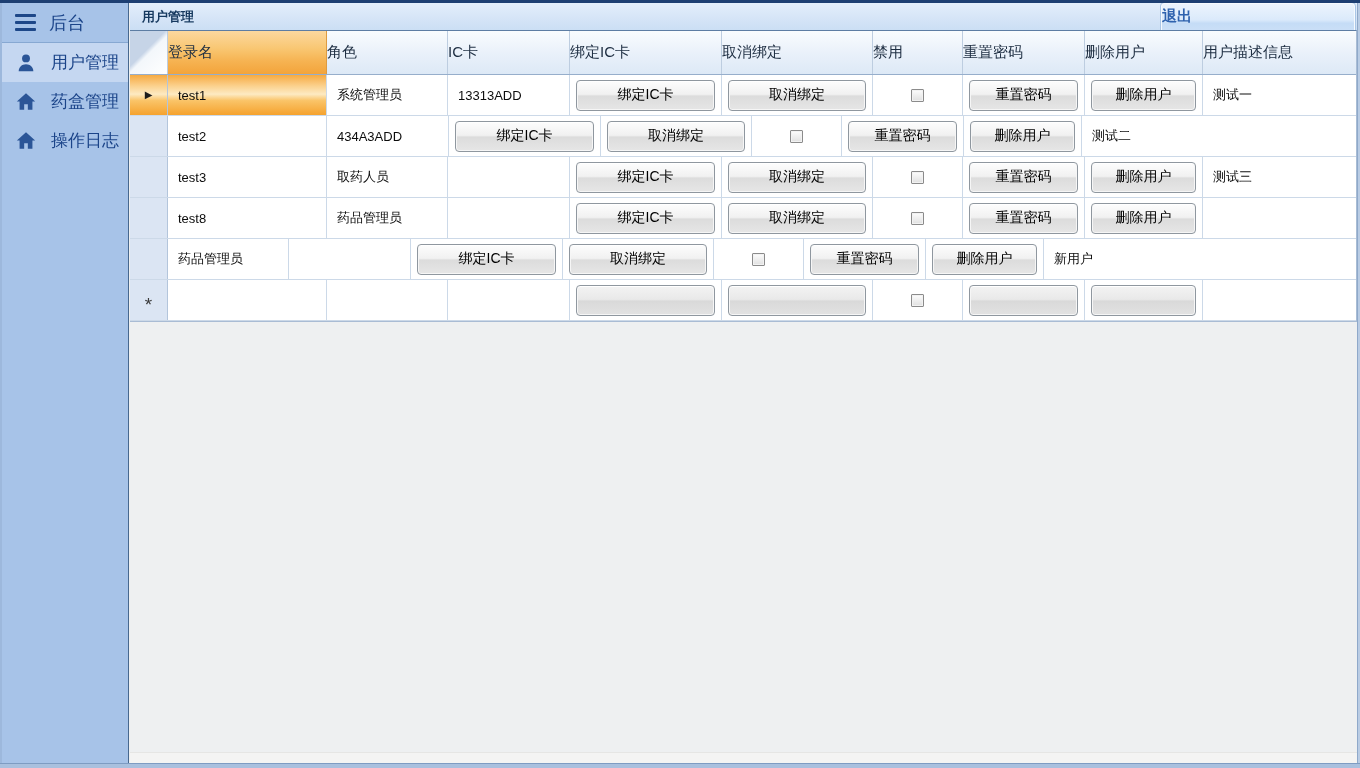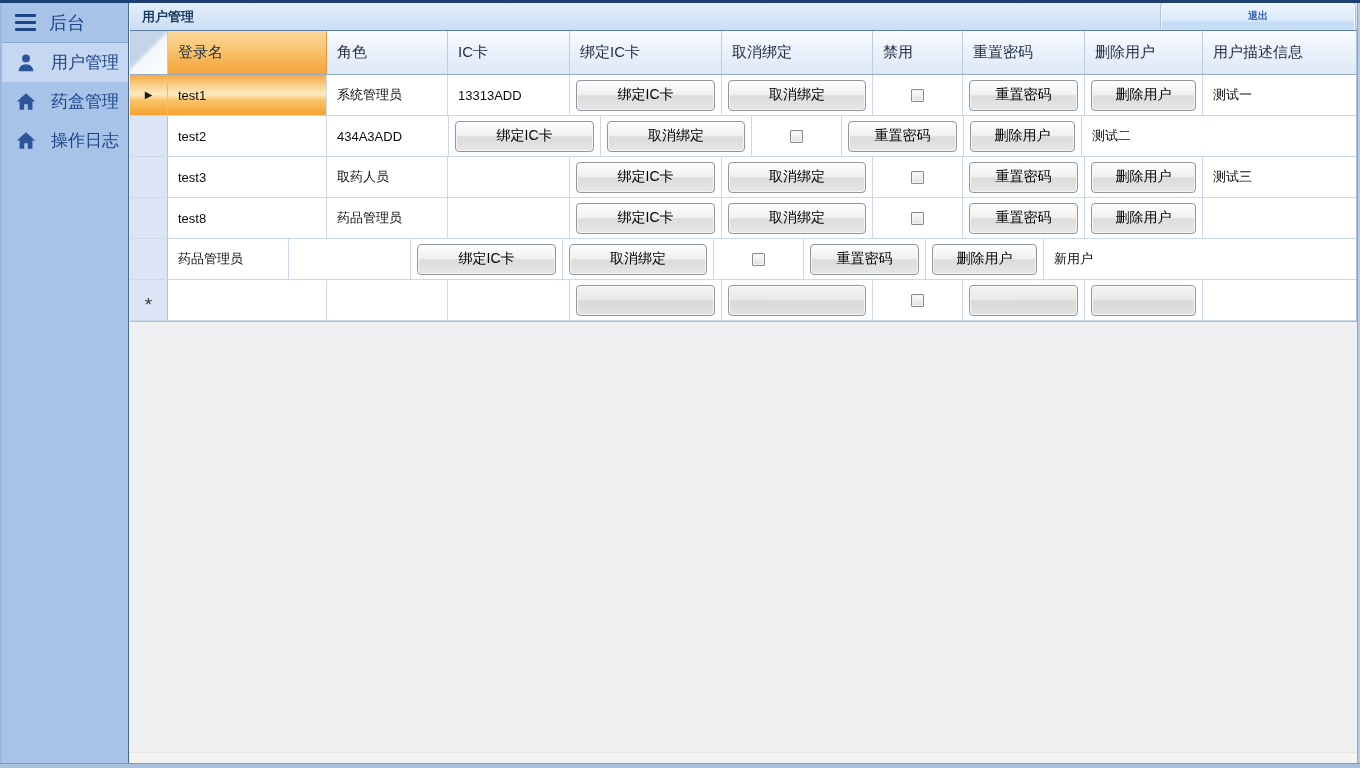--- a/index.html
+++ b/index.html
@@ -42,21 +42,21 @@
   }
   .tab-label {
     position:absolute; left:12px; top:0; line-height:27px;
     font-size:13px; font-weight:700; color:#16395f;
   }
   .exit-btn {
     position:absolute; top:3px; right:5px; width:194px; height:36px;
     border:1px solid #f6fafe; border-bottom:none; border-radius:3px 3px 0 0;
     outline:1px solid #aac6e6;
     background:linear-gradient(180deg,#ecf4fd 0%,#dbeafb 45%,#c5dcf6 55%,#cfe2f8 100%);
-    color:#2e62ae; font-size:10px; font-weight:600; text-align:center; line-height:24px;
+    color:#2e62ae; font-size:15px; font-weight:600; text-align:left; line-height:24px;
     cursor:default;
   }
 
   
   .grid {
     position:absolute; left:130px; top:30px; width:1227px;
     border-top:1px solid #5d7da3; border-right:1px solid #a9bcd4; border-bottom:1px solid #a9bcd4;
     background:#fff;
   }
   .grow { display:flex; width:100%; }
@@ -65,21 +65,21 @@
   
   .c-ind{width:38px;} .c-login{width:159px;} .c-role{width:121px;} .c-ic{width:122px;}
   .c-bind{width:152px;} .c-unbind{width:151px;} .c-dis{width:90px;}
   .c-reset{width:122px;font-family:Liberation Serif, serif;} .c-del{width:118px;} .c-desc{flex:1;}
 
   
   .ghead { height:44px; border-bottom:1px solid #96aecb; }
   .ghead .cell {
     background:linear-gradient(180deg,#f9fcfe 0%,#eaf1fa 50%,#dde9f6 100%);
     border-right:1px solid #bdcde0;
-    font-size:15px; color:#1c2c40; padding-left:10px;
+    font-size:15px; color:#1c2c40; 
   }
   .ghead .c-ind {
     padding:0;
     background:linear-gradient(135deg,#c6d4e7 0%,#c6d4e7 44%,#f3f7fb 52%,#ffffff 100%);
   }
   .ghead .c-login {
     background:linear-gradient(180deg,#fcd89e 0%,#f9c773 40%,#f6b352 70%,#f3a43b 100%);
     border-right:1px solid #dd9b41;
   }
   .ghead .c-desc { border-right:none; }

